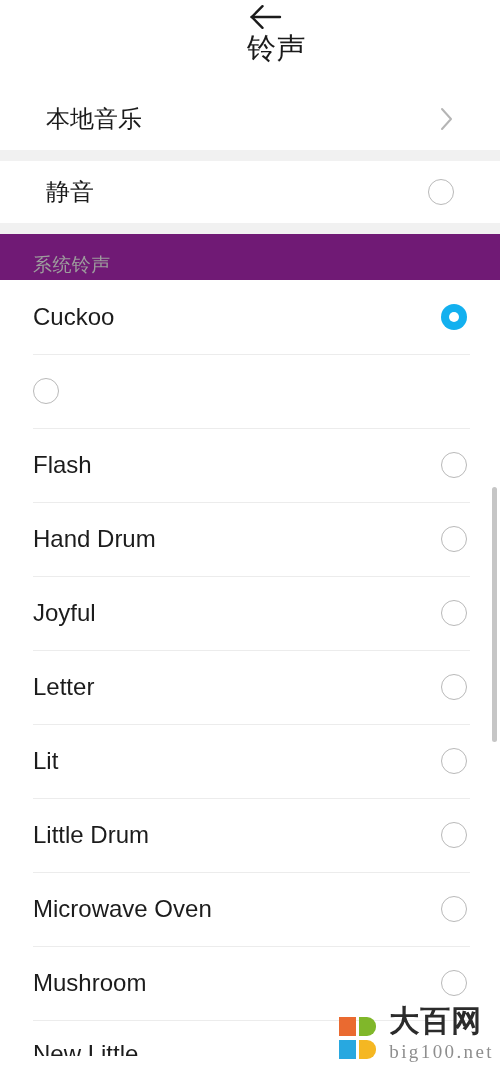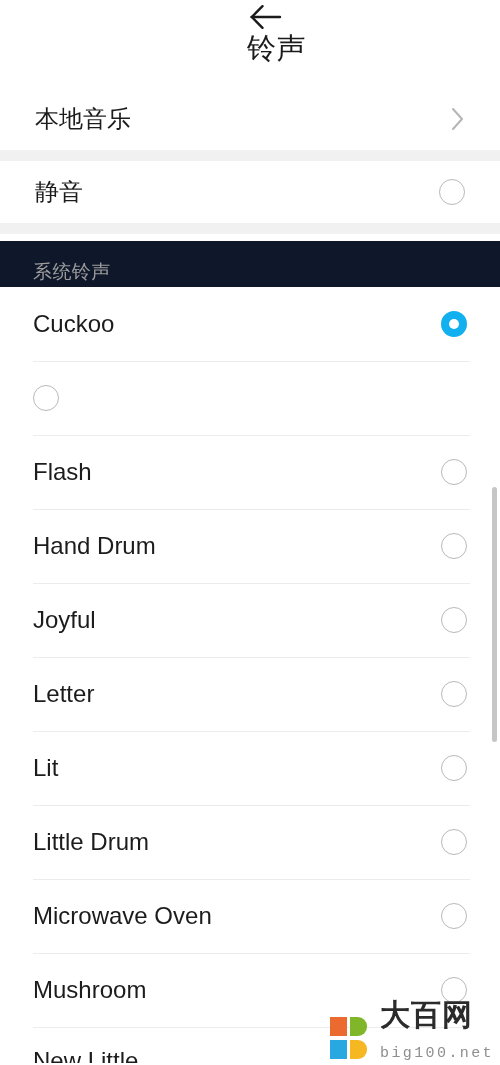--- a/index.html
+++ b/index.html
@@ -52,21 +52,21 @@
     white-space: nowrap;
   }
 
   
   .row {
     position: relative;
     height: 62px;
     background: #ffffff;
     display: flex;
     align-items: center;
-    padding: 0 35px;
+    padding: 0 46px;
     cursor: pointer;
     font-family: Liberation Serif, serif;
   }
   .row-label {
     font-size: 24px;
     color: #1c1c1c;
     font-weight: 400;
     line-height: 1;
     white-space: nowrap;
     flex: 1 1 auto;
@@ -90,22 +90,21 @@
     background: #f1f1f1;
     width: 100%;
   }
 
   
   .section-head {
     height: 46px;
     display: flex;
     align-items: flex-end;
     padding: 0 12px 6px 33px;
-    background: #0f172a;
-    margin-top: 7px;
+    background: #701a75;
   }
   .section-head-text {
     font-size: 19px;
     color: #9d9d9d;
     line-height: 1;
     letter-spacing: 0.4px;
     white-space: nowrap;
   }
 
   
@@ -217,26 +216,26 @@
     line-height: 1;
   }
   .wm-cn {
     font-size: 30px;
     font-weight: 700;
     color: #2b2b2b;
     letter-spacing: 1px;
     line-height: 1;
   }
   .wm-url {
-    font-size: 15px;
+    font-size: 19px;
     color: #8e8e8e;
     letter-spacing: 2.4px;
-    margin-top: 16px;
-    line-height: 1;
-    font-family: Liberation Mono, monospace;
+    margin-top: 6px;
+    line-height: 1;
+    font-family: Liberation Serif, serif;
   }
 
   
   .list-item.cut {
     height: 36px;
     overflow: hidden;
     align-items: flex-start;
   }
   .list-item.cut .item-label {
     margin-top: 22px;

